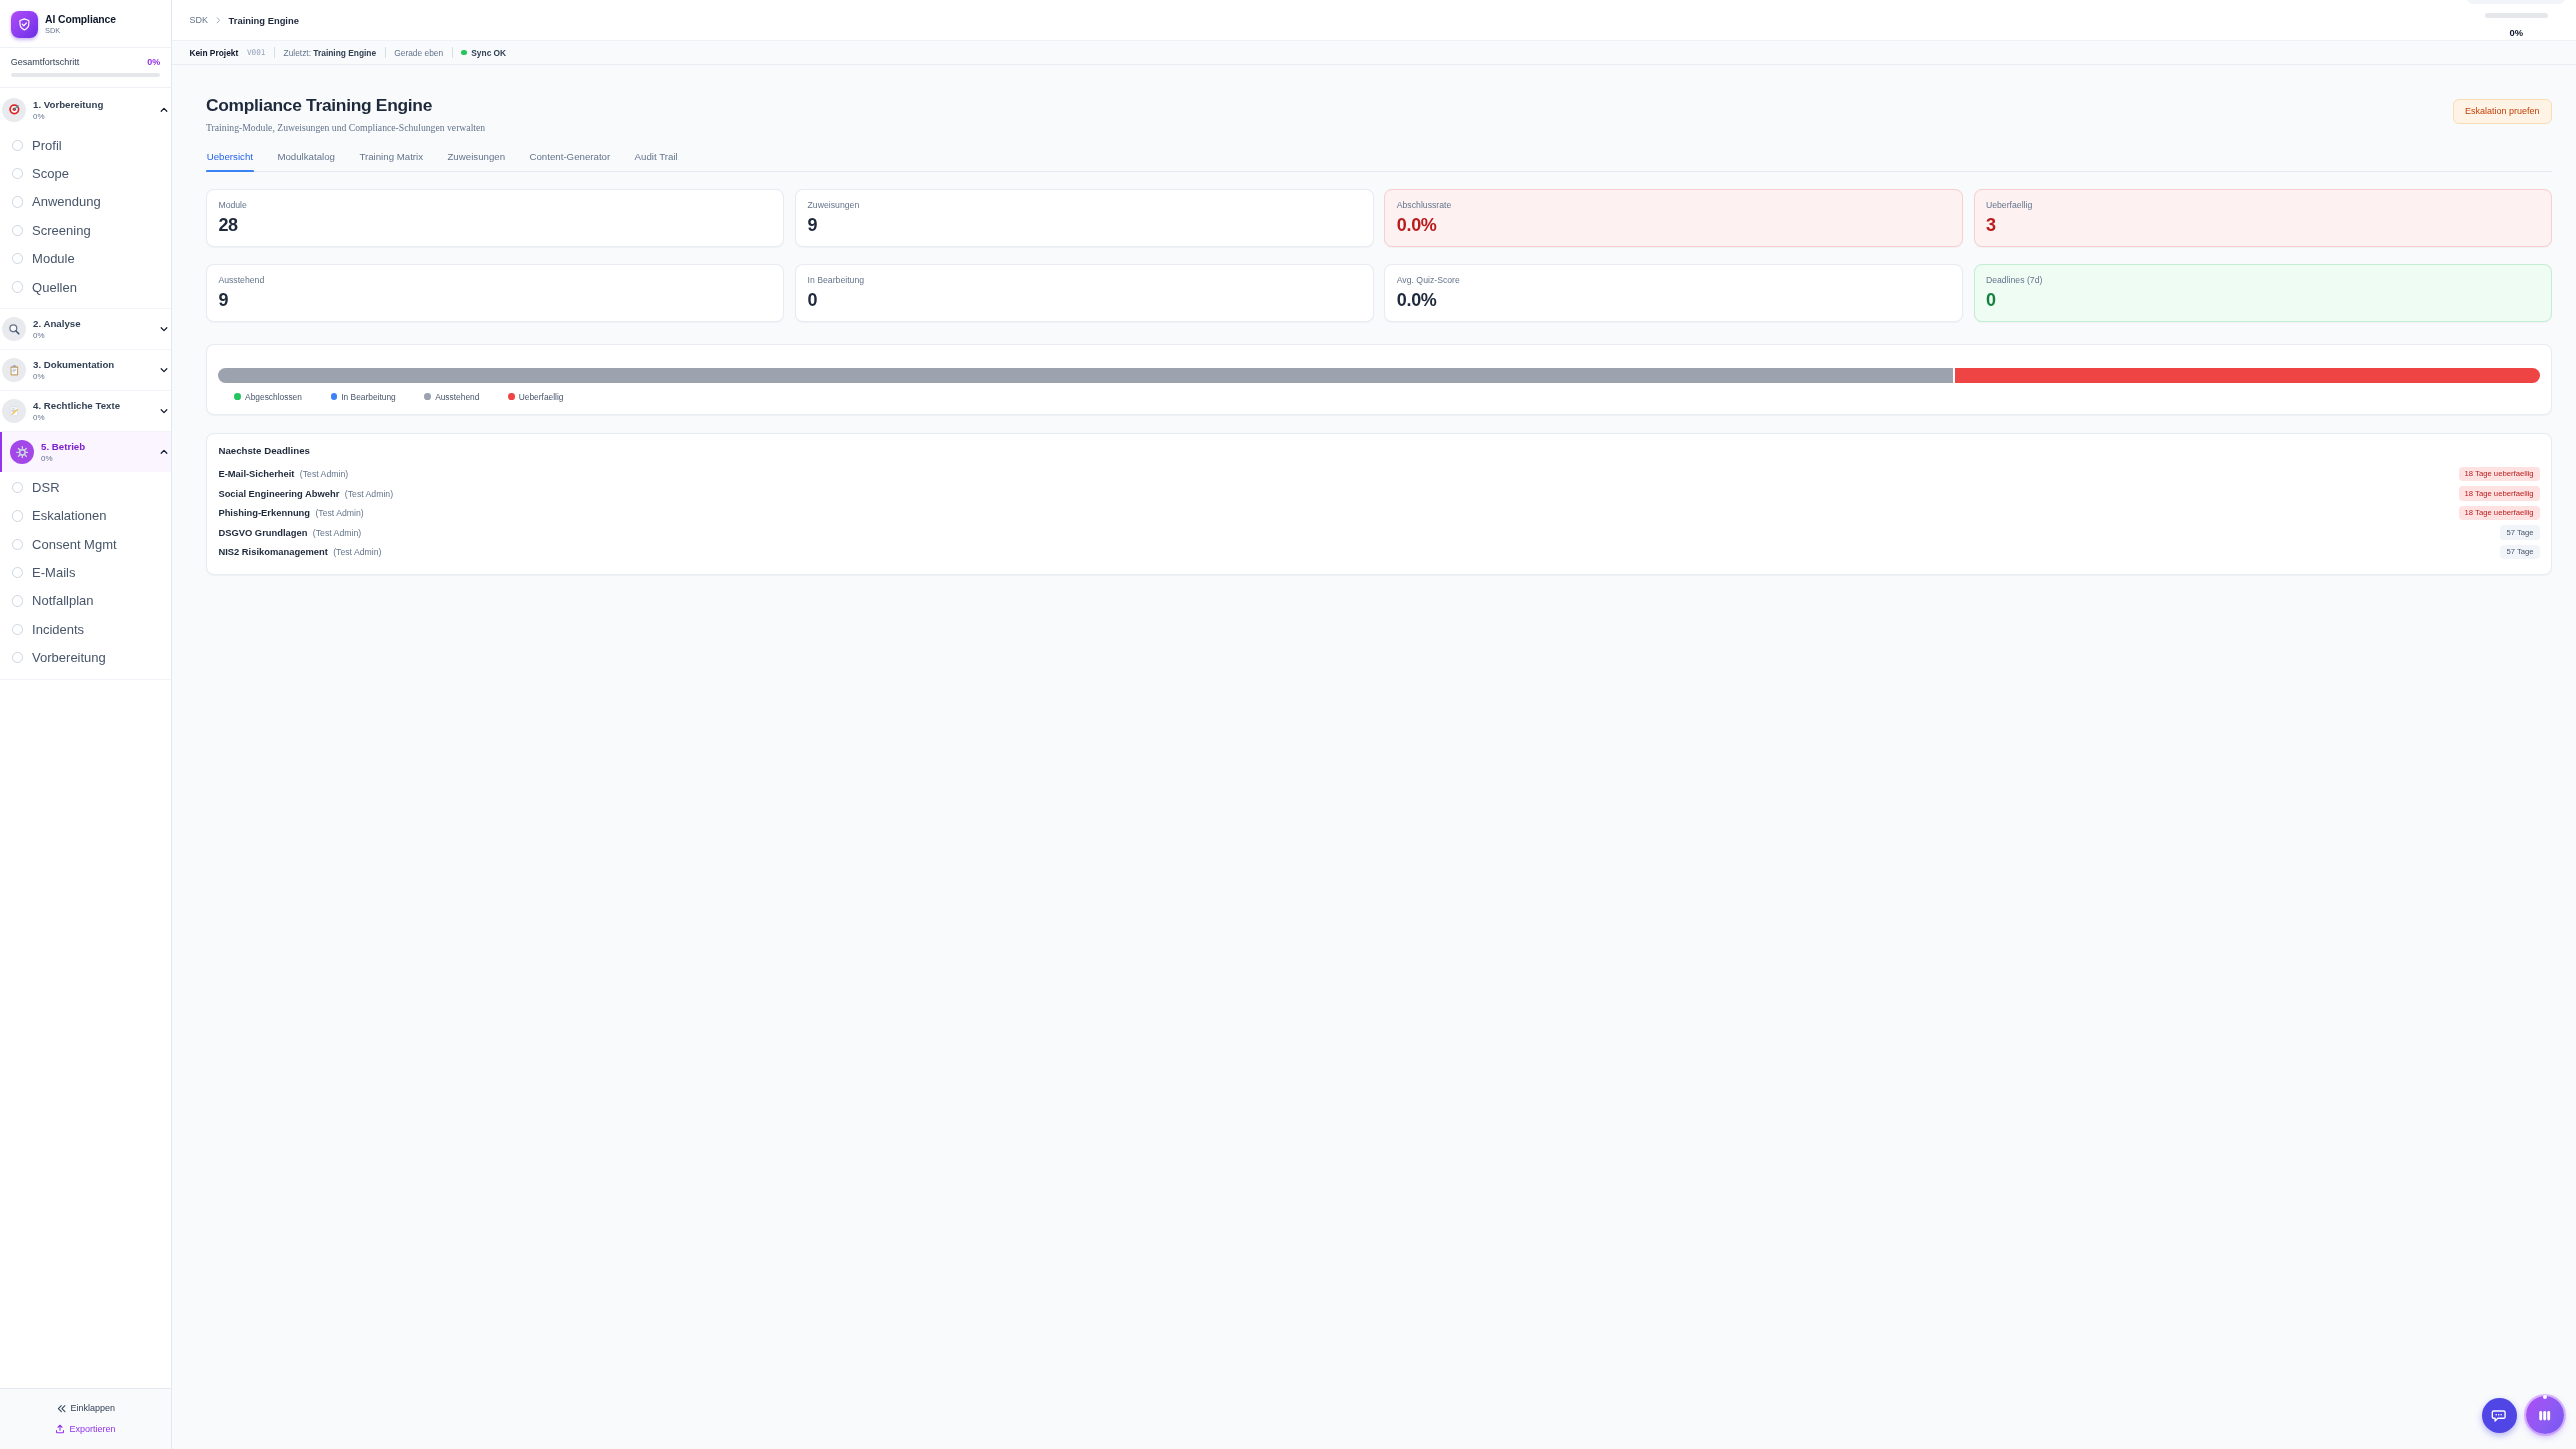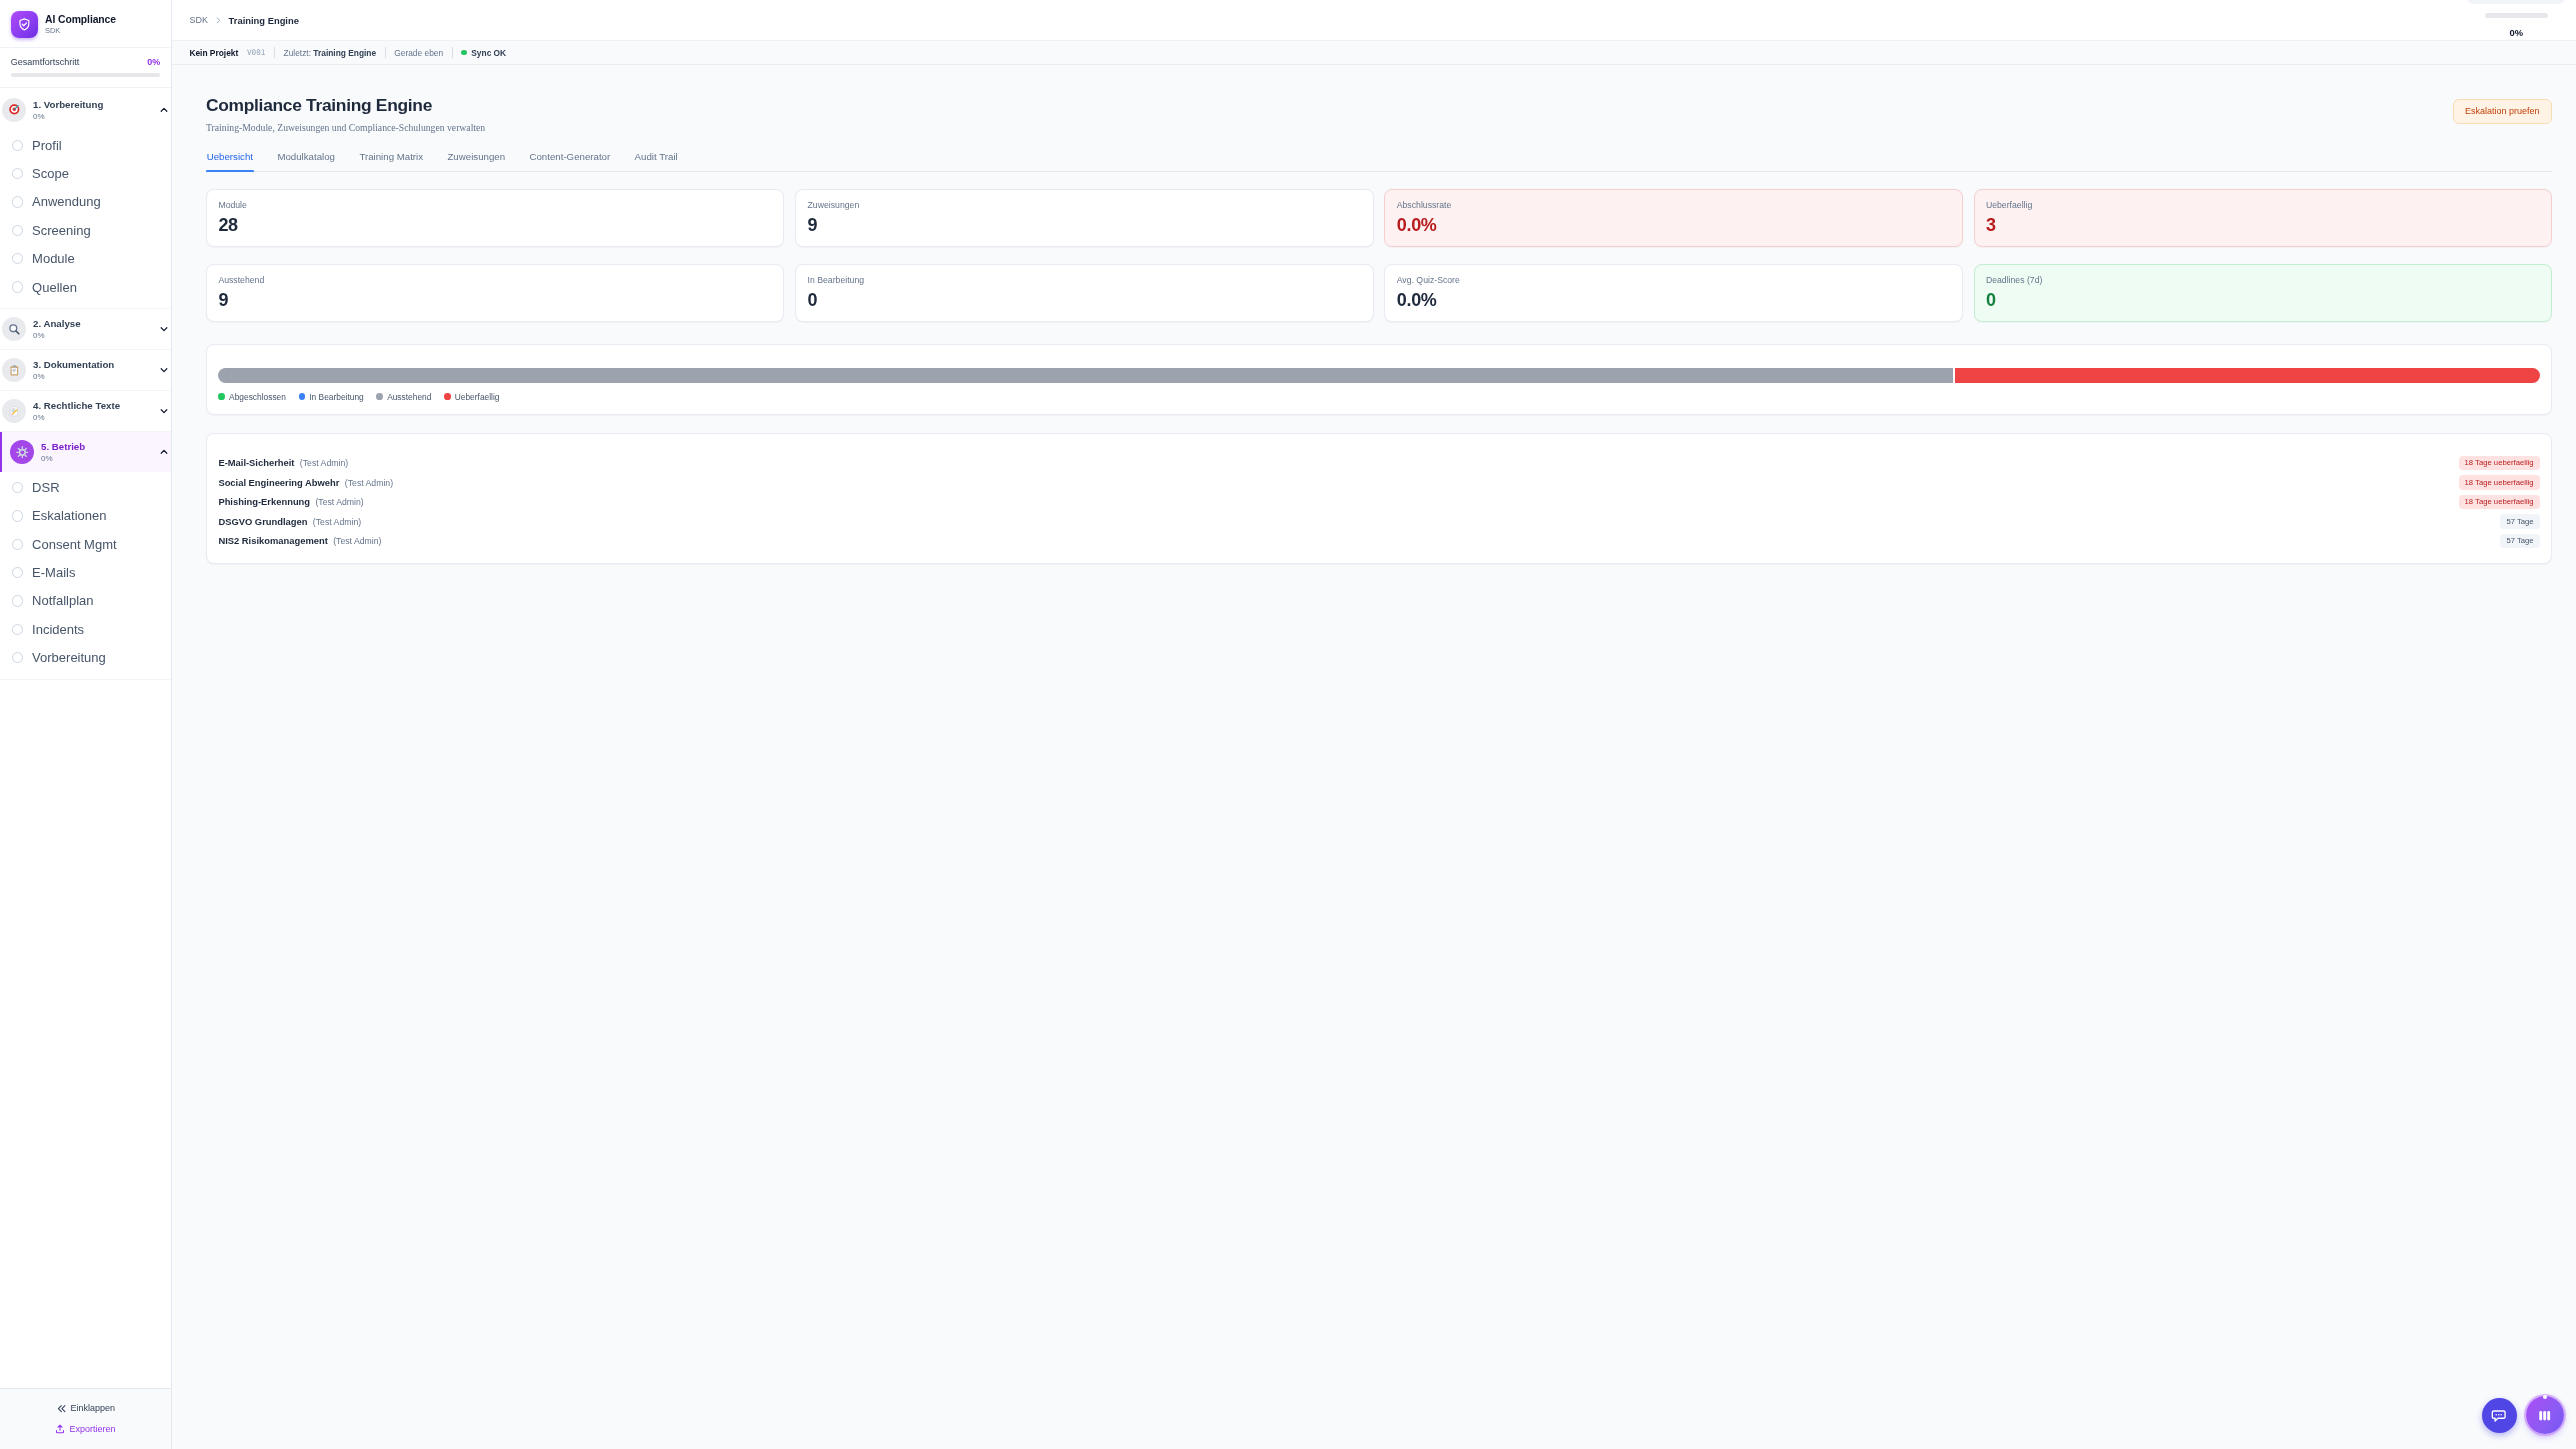--- a/index.html
+++ b/index.html
@@ -134,21 +134,21 @@
 
   .card {
     background:#fff; border:0.7px solid #e8ecf2; border-radius:8px;
     box-shadow:0 0.7px 1.3px rgba(15,23,42,.04); padding:11.4px 11.4px 12.7px;
   }
   .status-card { margin-top:21.5px; }
   .card-title { font-size:9.7px; font-weight:600; color:#1e293b; }
   .dist-bar { margin-top:11.4px; height:15.4px; border-radius:66px; overflow:hidden; display:flex; gap:2.7px; }
   .dist-seg { height:100%; }
   .legend { margin-top:8.7px; display:flex; gap:12.7px; align-items:center; }
-  .leg-item { display:flex; align-items:center; gap:4px; font-size:8.4px; color:#475569; }
+  .leg-item { display:flex; align-items:center; gap:4px; font-size:8.4px; color:#475569;margin-left:16px; }
   .leg-dot { width:6.7px; height:6.7px; border-radius:50%; }
 
   .deadlines-card { margin-top:17.4px; }
   .dl-rows { margin-top:8px; }
   .dl-row { display:flex; justify-content:space-between; align-items:center; height:19.5px; cursor:pointer; }
   .dl-left { display:flex; align-items:baseline; gap:5.4px; }
   .dl-name { font-size:9.4px; font-weight:600; color:#1e293b; }
   .dl-assignee { font-size:8.7px; color:#64748b; }
   .badge { font-size:7.7px; font-weight:500; border-radius:4px; padding:2.7px 6px; white-space:nowrap; }
   .badge.danger { background:#fee2e2; color:#b91c1c; }
@@ -489,20 +489,21 @@
             <span>Ausstehend</span>
           </span>
           <span class="leg-item">
             <span class="leg-dot" style="background: rgb(239, 68, 68);"></span>
             <span>Ueberfaellig</span>
           </span>
         </div>
     </section>
 
     <section class="card deadlines-card">
+      <h2 class="card-title">Naechste Deadlines</h2>
       <div class="dl-rows" id="deadline-rows">
           <div class="dl-row">
             <div class="dl-left">
               <span class="dl-name">E-Mail-Sicherheit</span>
               <span class="dl-assignee">(Test Admin)</span>
             </div>
             <span class="badge danger">18 Tage ueberfaellig</span>
           </div>
           <div class="dl-row">
             <div class="dl-left">

